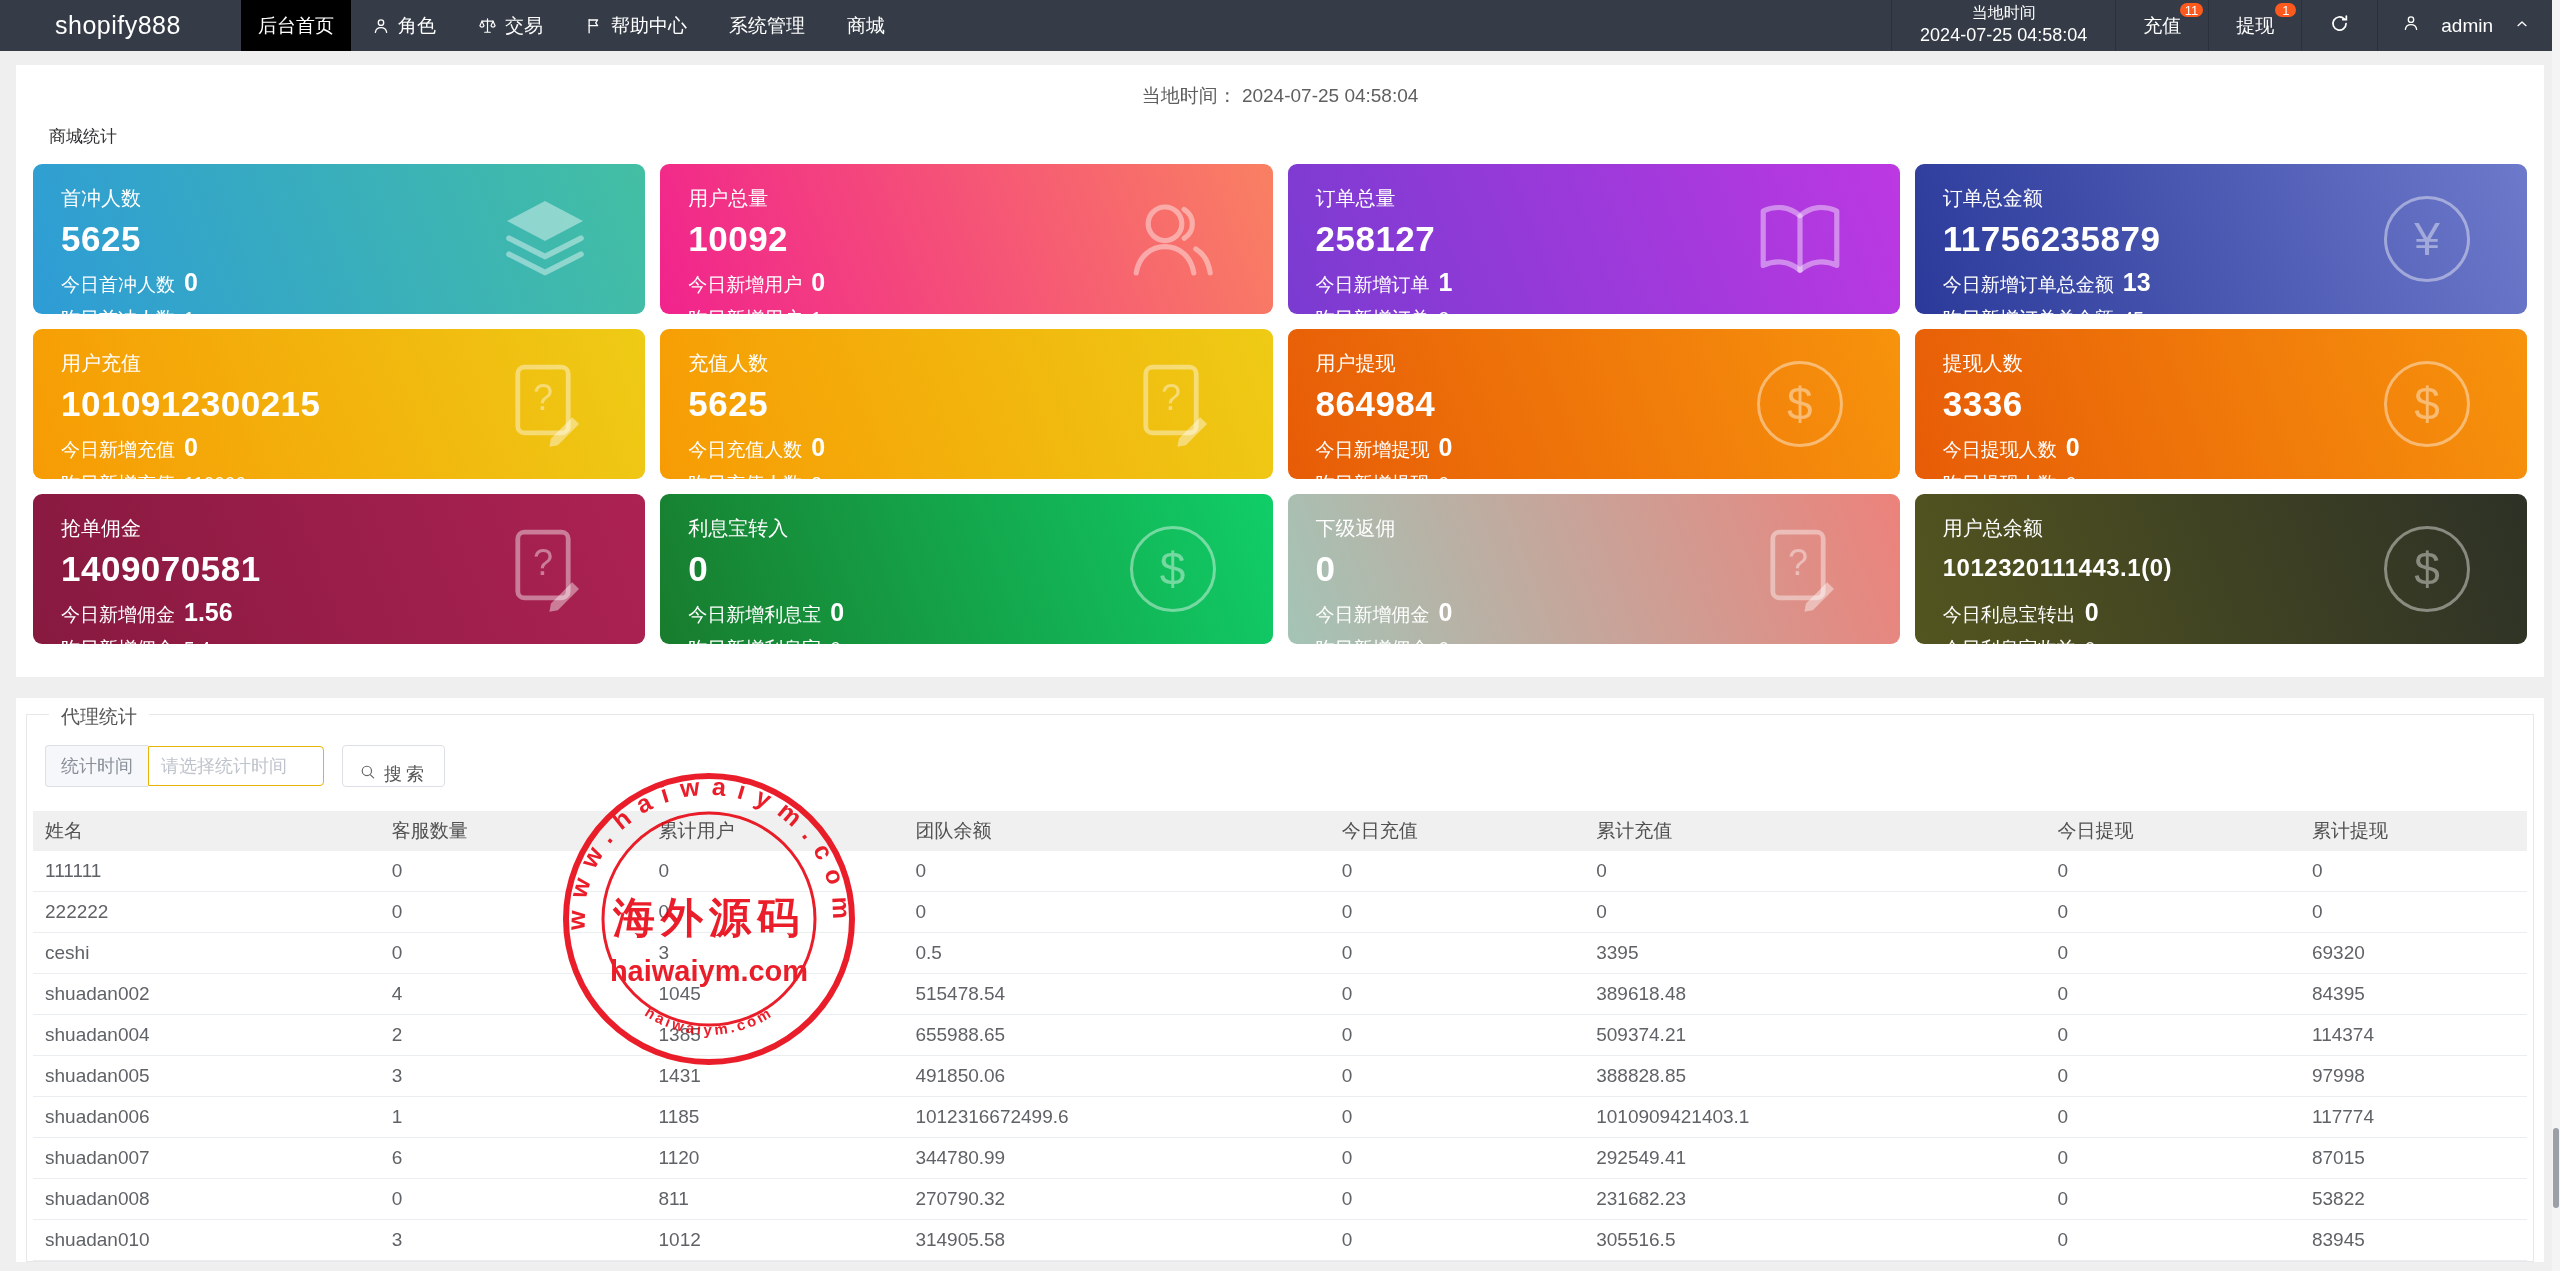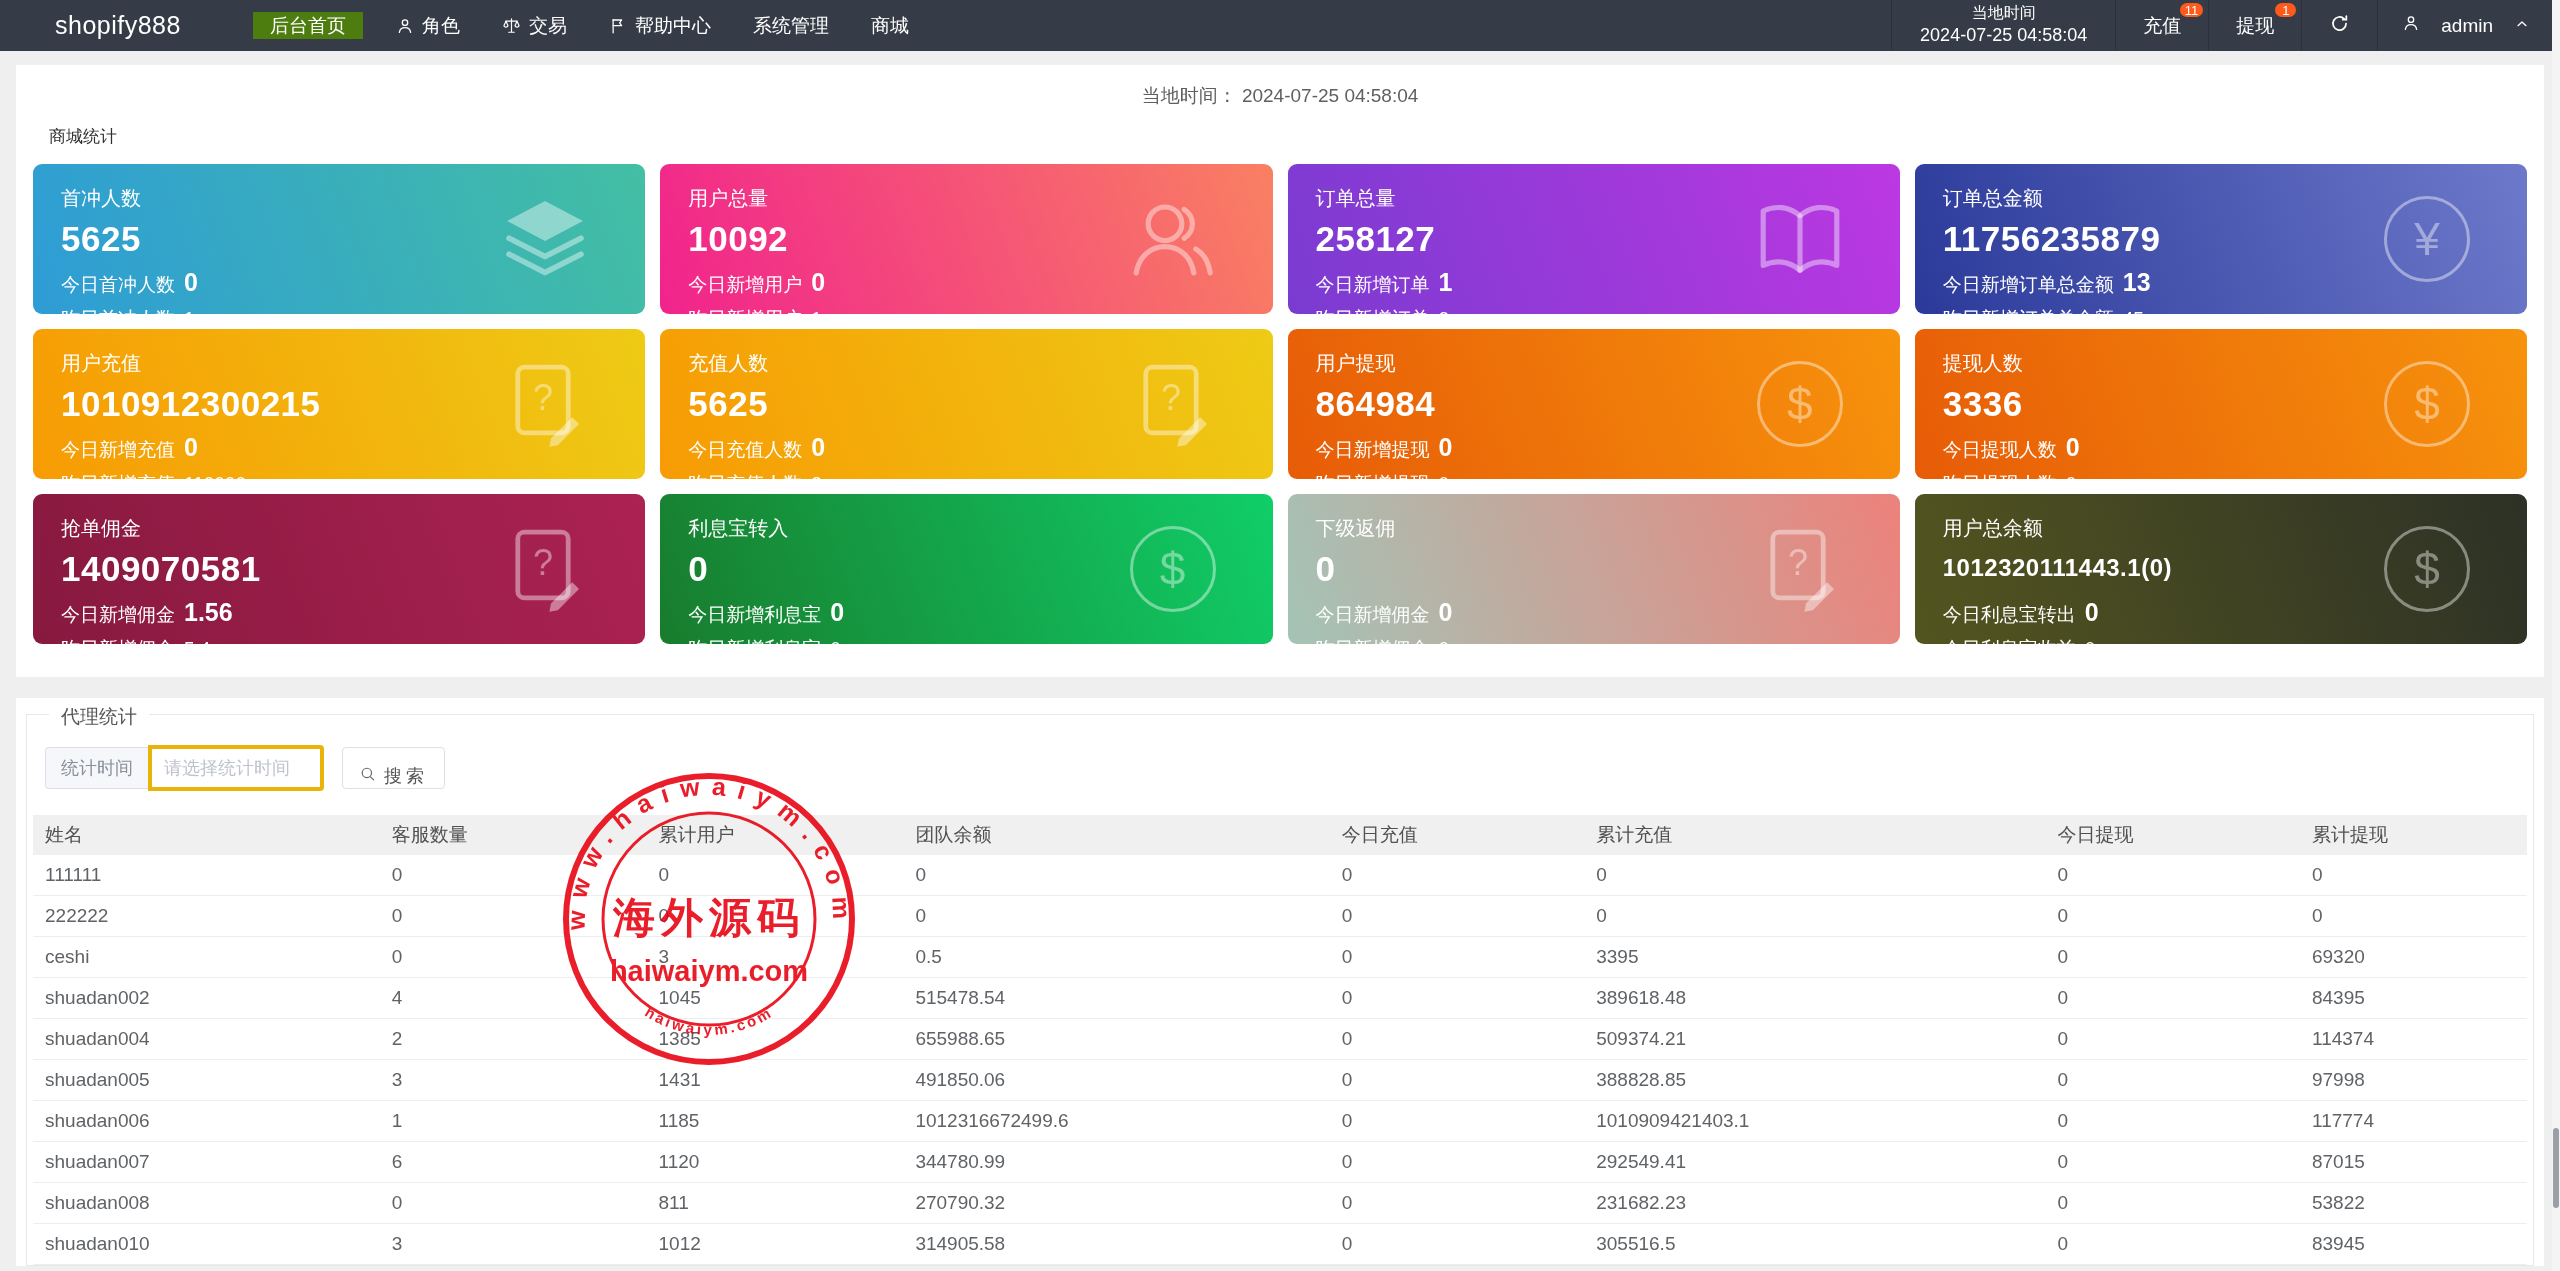--- a/index.html
+++ b/index.html
@@ -8,21 +8,21 @@
     width:2560px; height:1271px; overflow:hidden;
     background:#efeff0;
     font-family:"Liberation Sans","DejaVu Sans",sans-serif;
     color:#333;
   }
   
   .navbar { height:51px; background:#353c47; display:flex; align-items:stretch; color:#fff; }
   .brand { display:flex; align-items:center; padding:0 60px 0 55px; font-size:25px; letter-spacing:.5px; }
   .nav-menu { display:flex; align-items:stretch; }
   .nav-item { display:flex; align-items:center; gap:8px; padding:0 16px; margin:0 5px; font-size:19px; cursor:pointer; white-space:nowrap; }
-  .nav-item.active { background:#4d7c0f; margin:12px; padding:0 17px; }
+  .nav-item.active { background:#000000; margin:0; padding:0 17px; }
   .nav-item svg { display:block; }
   .nav-right { margin-left:auto; display:flex; align-items:stretch; }
   .nav-time { display:flex; flex-direction:column; justify-content:center; align-items:center; padding:0 28px; border-left:1px solid #2b313b; border-right:1px solid #2b313b; line-height:1.3; }
   .nav-time .t1 { font-size:16px; }
   .nav-time .t2 { font-size:18px; }
   .nav-btn { display:flex; align-items:center; padding:0 27px; position:relative; font-size:19px; border-right:1px solid #2b313b; cursor:pointer; }
   .badge { position:absolute; top:3px; right:5px; background:#ff5a1e; color:#fff; font-size:13px; min-width:21px; height:14px; border-radius:11px; display:flex; align-items:center; justify-content:center; padding:0 5px; }
   .nav-user { display:flex; align-items:center; gap:21px; padding:0 30px 0 24px; font-size:19px; cursor:pointer; }
   
   .main { padding:14px 16px 0; }
@@ -40,21 +40,21 @@
   .card-line .v { font-size:19px; font-weight:400; }
   .card-icon { position:absolute; right:52px; top:50%; transform:translateY(-50%); width:96px; height:96px; color:rgba(255,255,255,.42); }
   .card-icon svg { width:100%; height:100%; }
   .coin { width:86px; height:86px; border:3px solid currentColor; border-radius:50%; display:flex; align-items:center; justify-content:center; font-size:46px; margin:5px; }
   
   .panel2 { margin-top:21px; padding:16px 10px 0; position:relative; }
   .fieldset { border:1px solid #e8e8e8; position:relative; padding:28px 6px 0; }
   .fieldset-legend { position:absolute; top:-11px; left:22px; background:#fff; padding:0 12px; font-size:19px; color:#555; }
   .search-row { display:flex; align-items:center; margin:2px 0 24px 12px; }
   .search-label { height:42px; line-height:40px; padding:0 15px; background:#f5f7fa; border:1px solid #dcdfe6; border-right:none; border-radius:4px 0 0 4px; color:#8a8f99; font-size:18px; }
-  .search-input { height:46px; width:176px; border:4px solid #eab308; border-radius:0 4px 4px 0; padding:0 12px; font-size:18px; color:#333; outline:none; font-family:inherit; }
+  .search-input { height:40px; width:176px; border:1px solid #eab308; border-radius:0 4px 4px 0; padding:0 12px; font-size:18px; color:#333; outline:none; font-family:inherit; }
   .search-input::placeholder { color:#bfc4cc; }
   .search-btn { height:42px; margin-left:18px; padding:0 16px; background:#fff; border:1px solid #dcdfe6; border-radius:4px; font-size:18px; color:#555; display:flex; align-items:flex-end; gap:7px; letter-spacing:4px; cursor:pointer; font-family:inherit; }
   table { width:100%; border-collapse:collapse; table-layout:fixed; }
   thead th { background:#f0f0f0; font-weight:400; text-align:left; font-size:19px; color:#515151; padding:7px 12px; white-space:nowrap; }
   tbody td { font-size:19px; color:#5f6266; padding:9px 12px; border-bottom:1px solid #ebeef0; white-space:nowrap; overflow:hidden; }
   
   .watermark { position:absolute; left:543px; top:71px; width:300px; height:300px; opacity:.88; pointer-events:none; }
   
   .scroll-track { position:fixed; right:0; top:0; width:8px; height:100%; background:#f4f4f4; }
   .scroll-thumb { position:absolute; right:1px; top:1128px; width:6px; height:80px; background:#9aa0a6; border-radius:3px; }

